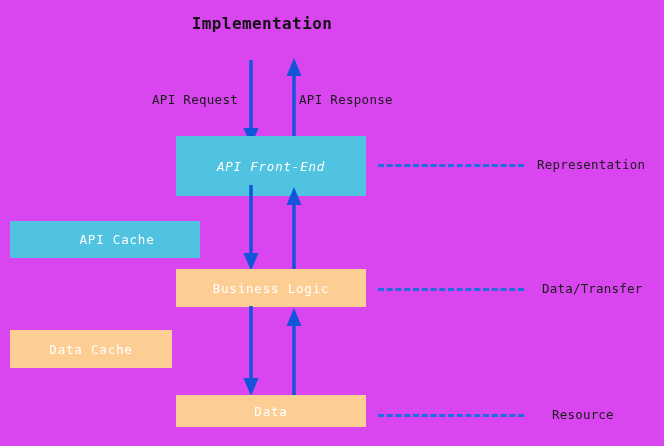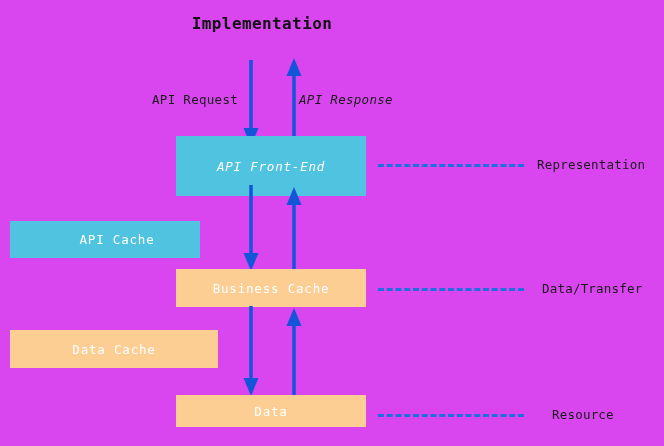--- a/index.html
+++ b/index.html
@@ -41,21 +41,21 @@
   .node-blue  { background: #4FC3E0; }
   .node-peach { background: #FCCE94; }
   .node-grey  { background: #CCCACE; }
 
   
   #node-api-frontend   { left:176px; top:136px; width:190px; height:60px;font-style:italic; }
   #node-business-logic { left:176px; top:269px; width:190px; height:38px; }
   #node-data           { left:176px; top:395px; width:190px; height:32px; }
   
   #node-api-cache      { left:10px;  top:221px; width:190px; height:37px;padding-left:24px; }
-  #node-data-cache     { left:10px;  top:330px; width:208px; height:38px; }
+  #node-data-cache     { left:10px;  top:330px; width:162px; height:38px; }
   #node-job-system     { left:337px; top:330px; width:190px; height:38px; }
 
   
   .arrow {
     position: absolute;
     width: 26px;
   }
   .arrow svg { display: block; overflow: visible; }
 
   #arrow-request       { left:238px; top:60px;  height:86px;  }
@@ -68,21 +68,21 @@
   
   .arrow-label {
     position: absolute;
     font-family: "DejaVu Sans Mono", "Liberation Mono", monospace;
     font-size: 12.5px;
     color: #1a1a1a;
     white-space: nowrap;
     letter-spacing: 0.3px;
   }
   #label-api-request  { left:152px; top:92px; }
-  #label-api-response { left:299px; top:92px;font-style:italic; }
+  #label-api-response { left:299px; top:92px; }
 
   
   .dashed {
     position: absolute;
     left: 378px;
     width: 146px;
     height: 0;
     border-top: 3px dashed #1f6FE0;
   }
   #dashed-representation { top:164px; }
@@ -139,21 +139,21 @@
       <polygon points="13,86 5.5,68 20.5,68" fill="#1355D8"></polygon>
     </svg>
   </div>
   <div class="arrow" id="arrow-bl-frontend">
     <svg width="26" height="86" viewBox="0 0 26 86">
       <line x1="13" y1="86" x2="13" y2="16" stroke="#1355D8" stroke-width="3.5"></line>
       <polygon points="13,2 5.5,20 20.5,20" fill="#1355D8"></polygon>
     </svg>
   </div>
 
-  <div class="node node-peach" id="node-business-logic">Business Cache</div>
+  <div class="node node-peach" id="node-business-logic">Business Logic</div>
 
   <div class="dashed" id="dashed-state"></div>
   <div class="tier-label" id="tier-state">Data/Transfer</div>
 
   <div class="node node-peach" id="node-data-cache">Data Cache</div>
 
   <div class="arrow" id="arrow-bl-data">
     <svg width="26" height="90" viewBox="0 0 26 90">
       <line x1="13" y1="0" x2="13" y2="76" stroke="#1355D8" stroke-width="3.5"></line>
       <polygon points="13,90 5.5,72 20.5,72" fill="#1355D8"></polygon>

